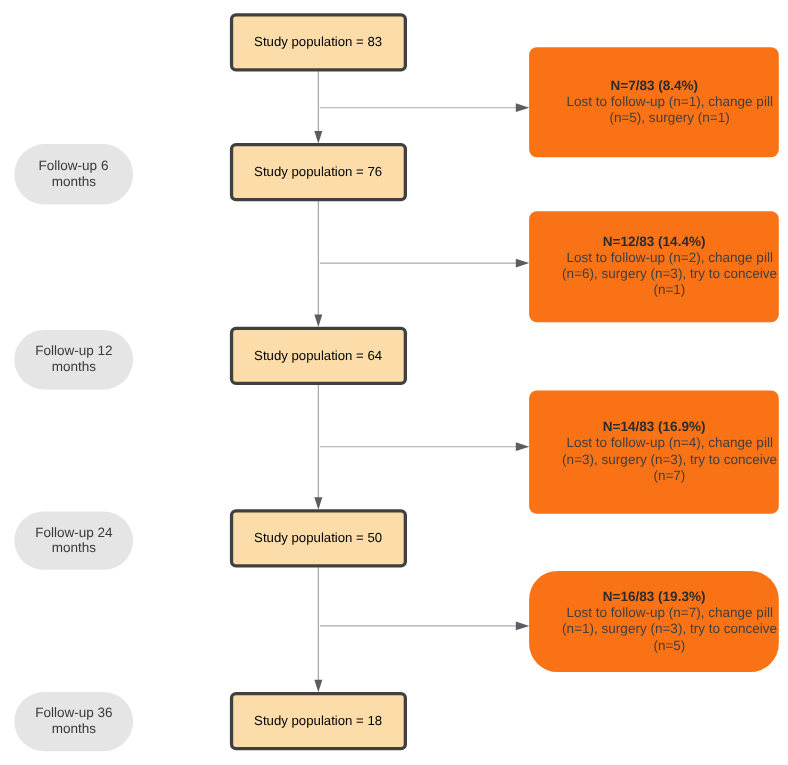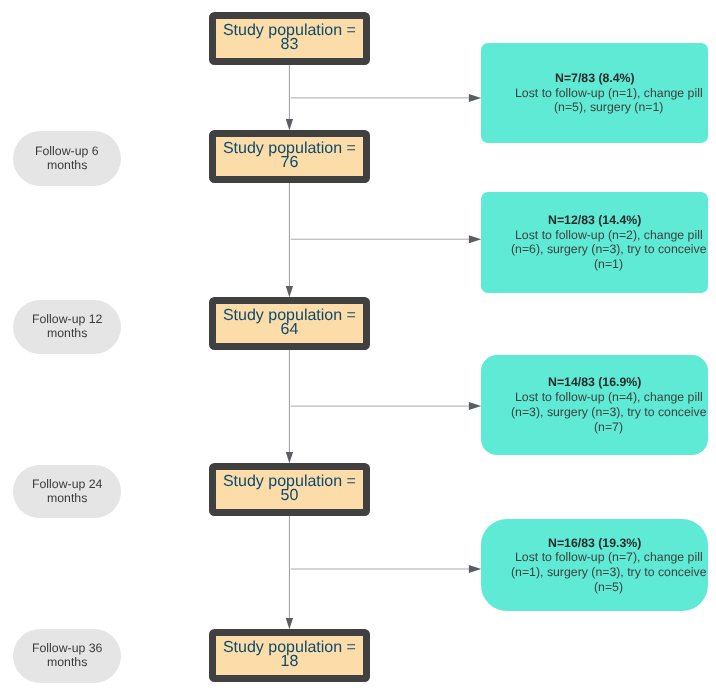--- a/index.html
+++ b/index.html
@@ -5,23 +5,23 @@
 <style>
   html,body{margin:0;padding:0;}
   body{width:716px;height:695px;background:#ffffff;-webkit-font-smoothing:antialiased;text-rendering:geometricPrecision;
        font-family:"Liberation Sans",sans-serif;position:relative;overflow:hidden;}
   #canvas{position:absolute;left:0;top:0;width:716px;height:695px;}
   svg.edges{position:absolute;left:0;top:0;width:716px;height:695px;}
 
   .node{position:absolute;box-sizing:border-box;display:flex;flex-direction:column;
         align-items:center;justify-content:center;text-align:center;}
 
-  .study-box{background:#fcdca8;border:7px solid #404040;border-radius:5.5px;
-             color:#0c4a6e;font-size:16px;line-height:14.3px;}
-  .loss-box{background:#5eead4;border-radius:7px;color:#404040;font-size:12.3px;line-height:14.7px;}
+  .study-box{background:#fcdca8;border:3px solid #404040;border-radius:5.5px;
+             color:#000000;font-size:12px;line-height:14.3px;}
+  .loss-box{background:#f97316;border-radius:7px;color:#404040;font-size:12.3px;line-height:14.7px;}
   .loss-box .lrow{transform:translateY(-0.45px);}
   .loss-box .lhead{font-weight:bold;color:#2b2b2b;}
   .loss-box .lline{white-space:nowrap;margin-left:28px;}
   .pill{background:#e5e5e5;border-radius:28px;color:#3a3a3a;font-size:12.3px;line-height:13.8px;}
   .pill span{display:block;}
   .lrow{}
   .node span{will-change:transform;}
 </style>
 </head>
 <body>
@@ -72,21 +72,21 @@
     <span class="lrow lhead">N=7/83 (8.4%)</span>
     <span class="lrow lline">Lost to follow-up (n=1), change pill</span>
     <span class="lrow lline">(n=5), surgery (n=1)</span>
   </div>
   <div class="node loss-box" style="left:481.4px;top:192.0px;width:226.2px;height:100.6px;">
     <span class="lrow lhead">N=12/83 (14.4%)</span>
     <span class="lrow lline">Lost to follow-up (n=2), change pill</span>
     <span class="lrow lline">(n=6), surgery (n=3), try to conceive</span>
     <span class="lrow lline">(n=1)</span>
   </div>
-  <div class="node loss-box" style="left:481.4px;top:354.9px;width:226.2px;height:100px;border-radius:16px;">
+  <div class="node loss-box" style="left:481.4px;top:354.9px;width:226.2px;height:112px;">
     <span class="lrow lhead">N=14/83 (16.9%)</span>
     <span class="lrow lline">Lost to follow-up (n=4), change pill</span>
     <span class="lrow lline">(n=3), surgery (n=3), try to conceive</span>
     <span class="lrow lline">(n=7)</span>
   </div>
   <div class="node loss-box" style="left:481.4px;top:519.0px;width:226.2px;height:92px;border-radius:26px;">
     <span class="lrow lhead">N=16/83 (19.3%)</span>
     <span class="lrow lline">Lost to follow-up (n=7), change pill</span>
     <span class="lrow lline">(n=1), surgery (n=3), try to conceive</span>
     <span class="lrow lline">(n=5)</span>

